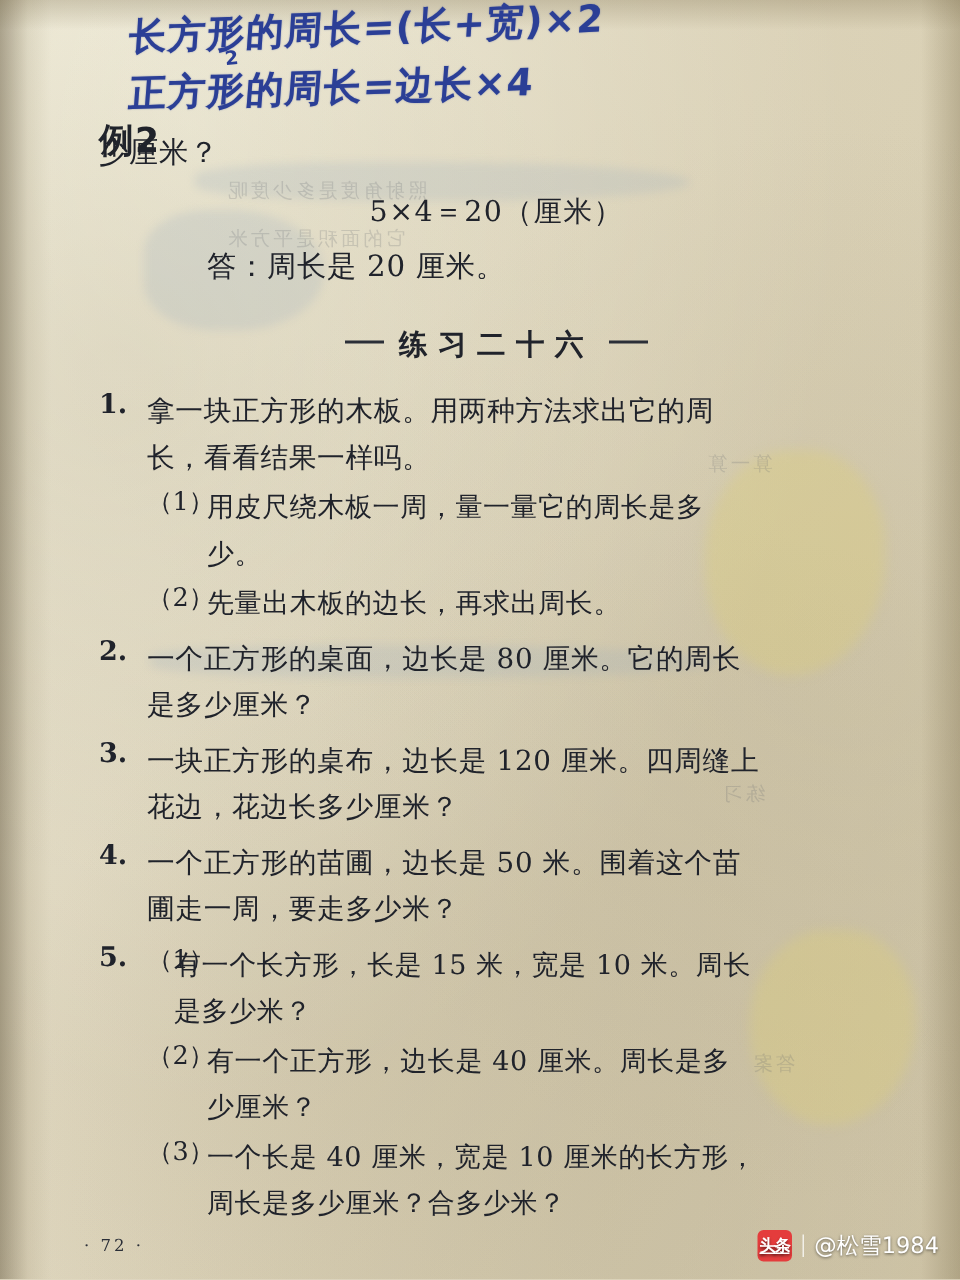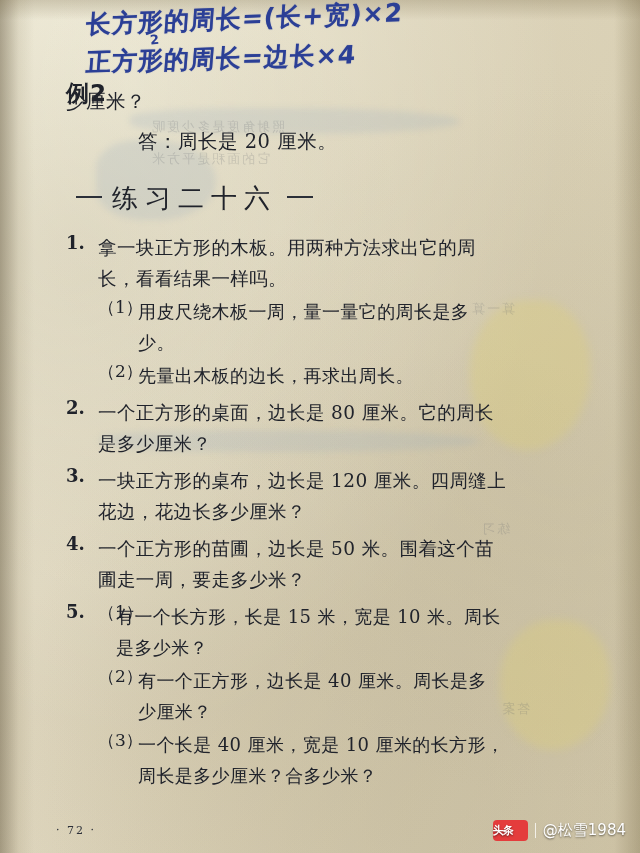--- a/index.html
+++ b/index.html
@@ -150,22 +150,23 @@
   }
   .answer {
     margin-top: 10px;
     margin-left: 72px;
     font-size: 19.5px;
     letter-spacing: 0.5px;
   }
 
   .exercise-title {
     margin: 26px 0 16px 0;
-    font-size: 26px;
-    font-weight: normal;
+    text-align: center;
+    font-size: 19px;
+    font-weight: bold;
     letter-spacing: 7px;
     font-family: "DejaVu Sans", sans-serif;
     position: relative;
   }
   .exercise-title .deco-left,
   .exercise-title .deco-right {
     display: inline-block;
     width: 26px;
     height: 2px;
     background: #2b2f38;
@@ -234,30 +235,31 @@
     z-index: 10;
     display: flex;
     align-items: center;
     gap: 7px;
     color: #ffffff;
     font-family: "DejaVu Sans", sans-serif;
     font-size: 15px;
     text-shadow: 0 1px 2px rgba(0,0,0,0.55);
   }
   .wm-logo {
-    width: 35px;
+    width: 23px;
     height: 21px;
     border-radius: 4px;
     background: #e43c3c;
     color: #fff;
     font-size: 11px;
     line-height: 21px;
-    text-align: left;
+    text-align: center;
     font-weight: bold;
     letter-spacing: -1px;
+    text-decoration: underline;
   }
   .wm-sep {
     width: 1px;
     height: 15px;
     background: rgba(255,255,255,0.75);
   }
 </style>
 </head>
 <body>
 
@@ -283,20 +285,21 @@
   <div class="handwriting hw2">正方形的周长=边长×4</div>
   <div class="hw-sup">2</div>
 
   <div class="content">
 
     <div class="example-row">
       <div class="ex-label">例2</div>
       <div class="ex-text">
         <div class="line2">少厘米？</div>
       </div>
+      <div class="formula">5×4＝20（厘米）</div>
       <div class="answer">答：周长是 20 厘米。</div>
     </div>
 
     <div class="exercise-title">
       <span class="deco-left"></span><span>练习二十六</span><span class="deco-right"></span>
     </div>
 
     <div class="item">
       <div class="item-num">1.</div>
       <div class="item-body">

